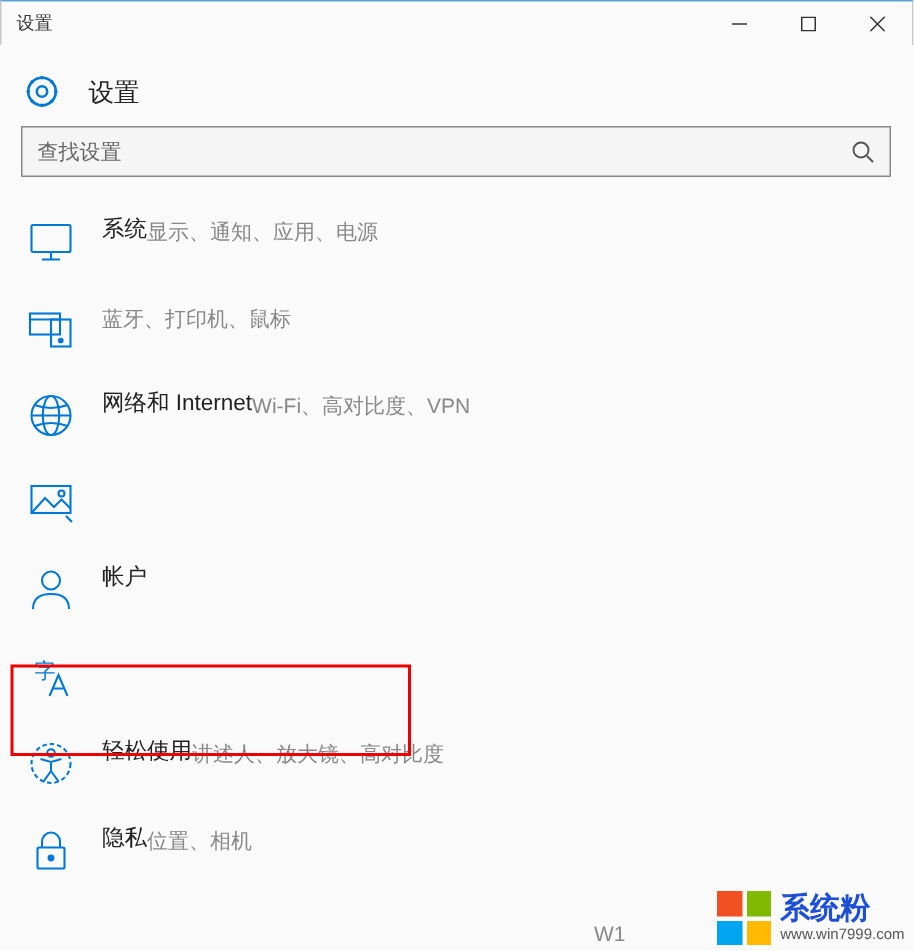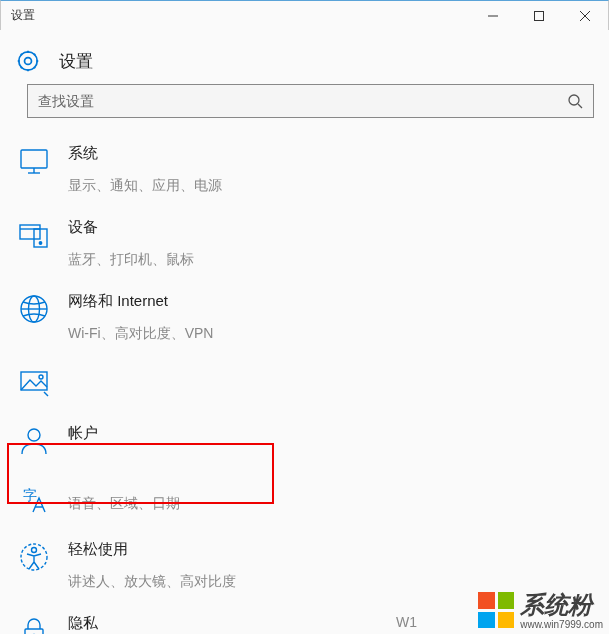--- a/index.html
+++ b/index.html
@@ -54,21 +54,21 @@
       height: 26px;
       color: #0078d7;
       margin-right: 18px;
     }
     .header-title {
       font-size: 17px;
       color: #222;
       font-weight: 400;
     }
     .search-wrapper {
-      padding: 0 15px 10px 27px;
+      padding: 0 15px 10px 14px;
     }
     .search-box {
       position: relative;
       border: 1px solid #888;
       background: #f5f5f5;
       height: 34px;
       display: flex;
       align-items: center;
     }
     .search-input {
@@ -113,33 +113,32 @@
       display: flex;
       align-items: center;
       justify-content: center;
     }
     .item-icon svg {
       width: 34px;
       height: 34px;
     }
     .item-text {
       display: flex;
-      flex-direction: column;
       padding-top: 0px;
     }
     .item-title {
       font-size: 15px;
       color: #222;
       line-height: 20px;
     }
     .item-desc {
       font-size: 14px;
       color: #888;
       line-height: 20px;
-      margin-top: 12px;
+      margin-top: 1px;
     }
     .highlight-box {
       position: absolute;
       border: 2px solid #ee0000;
       pointer-events: none;
       left: 7px;
       top: 443px;
       width: 267px;
       height: 61px;
     }
@@ -163,25 +162,24 @@
     .win-logo .sq1 { background: #f25022; }
     .win-logo .sq2 { background: #7fba00; }
     .win-logo .sq3 { background: #00a4ef; }
     .win-logo .sq4 { background: #ffb900; }
     .watermark-text {
       display: flex;
       flex-direction: column;
       line-height: 1.15;
     }
     .watermark-brand {
-      font-size: 24px;
+      font-size: 20px;
       font-weight: 700;
-      color: #404040;
+      color: #1d4ed8;
       white-space: nowrap;
-      font-style: italic;
     }
     .watermark-url {
       font-size: 10px;
       color: #555;
       white-space: nowrap;
       text-align: right;
     }
     .overflow-text {
       position: absolute;
       bottom: 4px;
@@ -258,21 +256,20 @@
   <div class="item">
     <span class="item-icon">
       <svg viewBox="0 0 34 34" fill="none" stroke="currentColor" stroke-width="1.4">
           <rect x="3" y="7" width="20" height="14"></rect>
           <rect x="17" y="11" width="13" height="18"></rect>
           <circle cx="23.5" cy="25" r="1.2" fill="currentColor"></circle>
           <line x1="3" y1="11" x2="23" y2="11"></line>
         </svg>
     </span>
     <div class="item-text">
-      <span class="item-title">设备</span>
       <span class="item-desc">蓝牙、打印机、鼠标</span>
     </div>
   </div>
 
   <div class="item">
     <span class="item-icon">
       <svg viewBox="0 0 34 34" fill="none" stroke="currentColor" stroke-width="1.4">
           <circle cx="17" cy="17" r="13"></circle>
           <ellipse cx="17" cy="17" rx="5.5" ry="13"></ellipse>
           <line x1="4" y1="17" x2="30" y2="17"></line>
@@ -310,21 +307,20 @@
   </div>
 
   <div class="item">
     <span class="item-icon">
       <svg viewBox="0 0 34 34" fill="none" stroke="currentColor" stroke-width="1.4">
         <text x="6" y="18" font-size="14" fill="currentColor" stroke="none">字</text>
         <path d="M16 30 L22 16 L28 30 M18 25 L26 25"></path>
       </svg>
     </span>
     <div class="item-text">
-      <span class="item-desc">语音、区域、日期</span>
     </div>
   </div>
 
   <div class="item">
     <span class="item-icon">
       <svg viewBox="0 0 34 34" fill="none" stroke="currentColor" stroke-width="1.4">
           <circle cx="17" cy="17" r="13" stroke-dasharray="3 2"></circle>
           <circle cx="17" cy="10" r="2.5"></circle>
           <path d="M10 14 L17 16 L24 14 M17 16 L17 22 M17 22 L12 29 M17 22 L22 29"></path>
         </svg>

